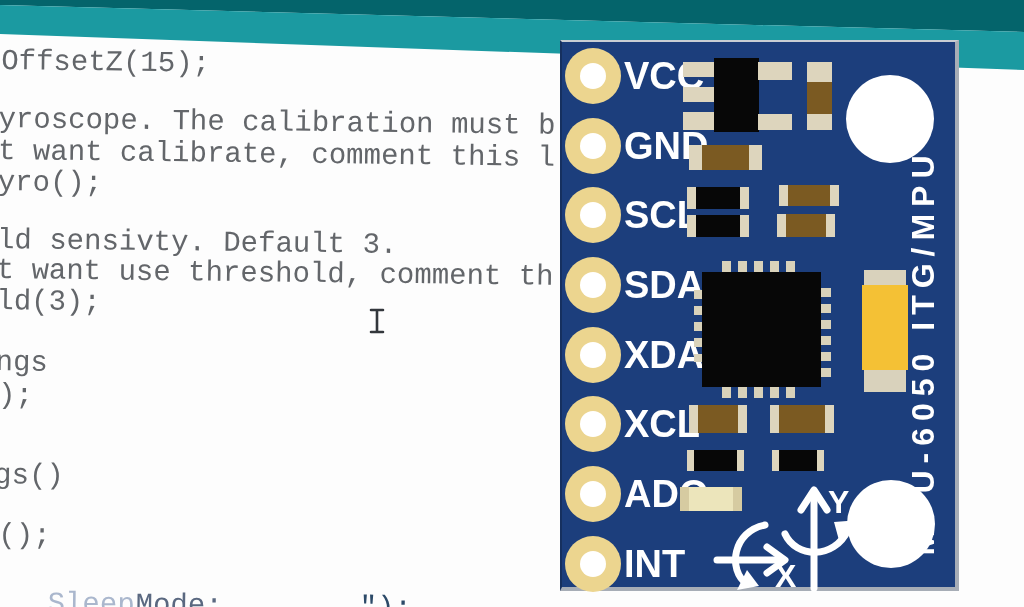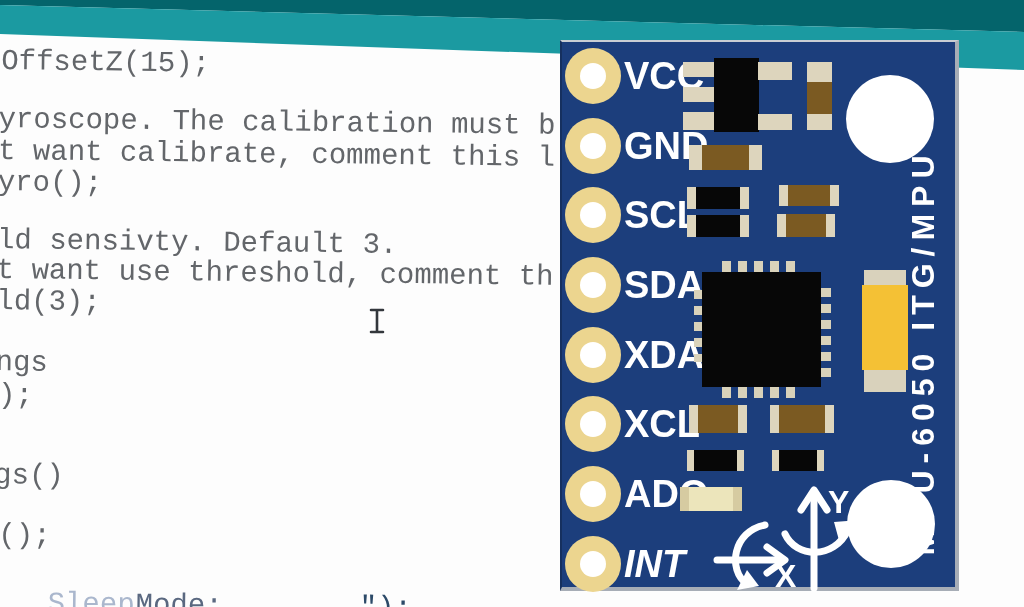--- a/index.html
+++ b/index.html
@@ -75,21 +75,21 @@
   .pad{position:absolute;width:56px;height:56px;border-radius:50%;background:#ecd58f;left:3px;}
   .pad .hole{width:26px;height:26px;border-radius:50%;background:#ffffff;margin:15px;}
   .pin-label{
     position:absolute;left:62px;
     color:#ffffff;font-weight:700;font-size:38px;line-height:42px;
     letter-spacing:0px;
   }
   .p0{top:6px;} .p1{top:76px;} .p2{top:145px;} .p3{top:215px;}
   .p4{top:285px;} .p5{top:354px;} .p6{top:424px;} .p7{top:494px;}
   .t0{top:13px;} .t1{top:83px;} .t2{top:152px;} .t3{top:222px;}
-  .t4{top:292px;} .t5{top:361px;} .t6{top:431px;} .t7{top:501px;font-style:italic;}
+  .t4{top:292px;} .t5{top:361px;} .t6{top:431px;} .t7{top:501px;}
 
   .cmp{position:absolute;}
   .tan{background:#ddd5bd;}
   .blackbody{background:#070707;}
   .brownbody{background:#7b5a22;}
   .cap-ends-blk{background:#070707;border-left:9px solid #ddd5bd;border-right:9px solid #ddd5bd;box-sizing:border-box;}
   .cap-ends-brn{background:#7b5a22;border-left:9px solid #ddd5bd;border-right:9px solid #ddd5bd;box-sizing:border-box;}
   .cap-ends-crm{background:#ece5bb;border-left:9px solid #d6cba1;border-right:9px solid #d6cba1;box-sizing:border-box;}
 
   .ic-dash-h{position:absolute;height:11px;

